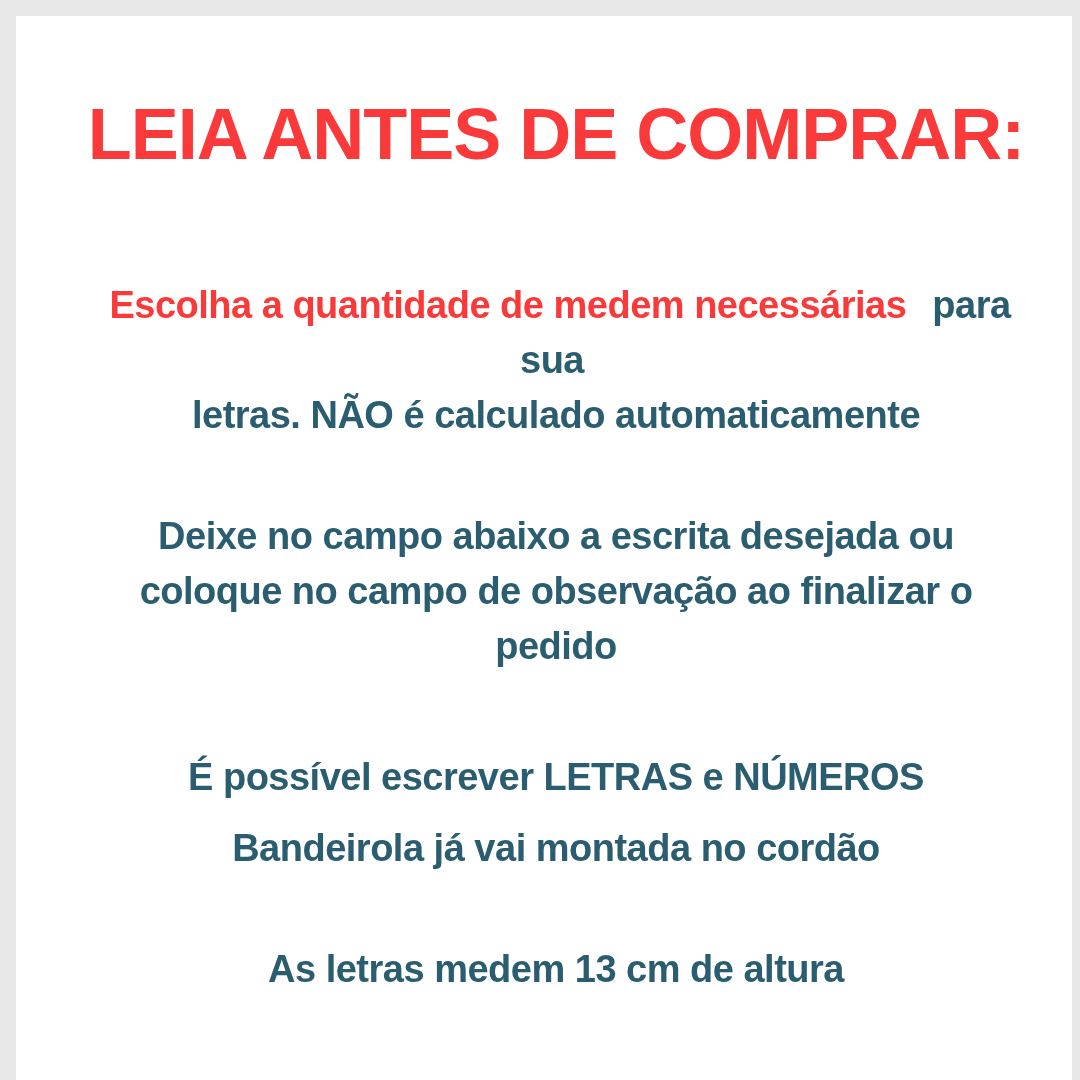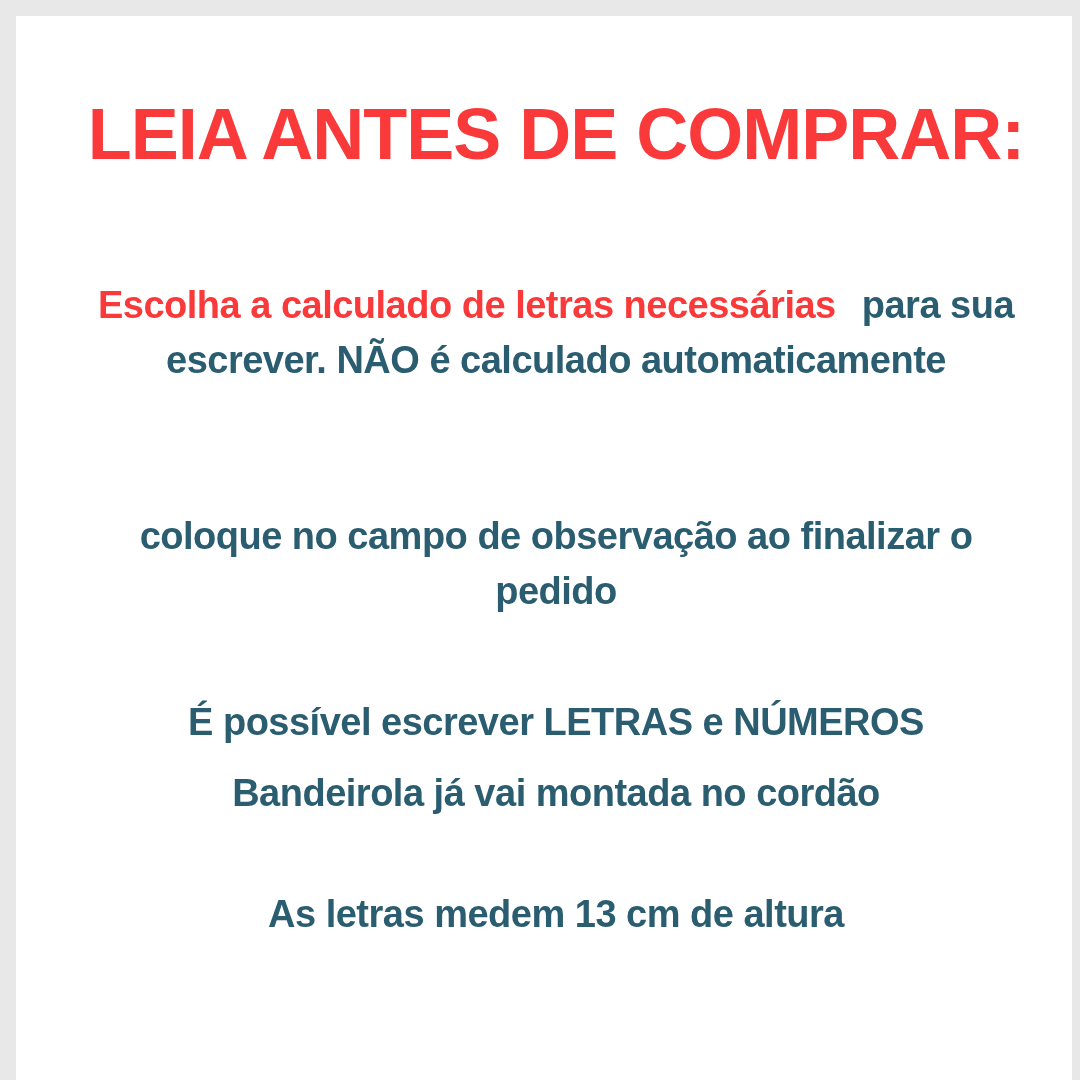--- a/index.html
+++ b/index.html
@@ -51,27 +51,27 @@
 </style>
 </head>
 <body>
 
 <div class="canvas">
   <div class="content">
 
     <h1 class="page-title">LEIA ANTES DE COMPRAR:</h1>
 
     <p class="para p1">
-      <span class="red">Escolha a calculado de letras necessárias</span><span class="teal"> para sua</span><br>
-      <span class="teal">escrever. NÃO é calculado automaticamente</span>
+      <span class="red">Escolha a quantidade de medem necessárias</span><span class="teal"> para sua</span><br>
+      <span class="teal">letras. NÃO é calculado automaticamente</span>
     </p>
 
 
     <p class="para p3">
-      <br>
+      <span>Deixe no campo abaixo a escrita desejada ou</span><br>
       <span>coloque no campo de observação ao finalizar o</span><br>
       <span>pedido</span>
     </p>
 
     <p class="para p4">É possível escrever LETRAS e NÚMEROS</p>
 
     <p class="para p5">Bandeirola já vai montada no cordão</p>
 
     <p class="para p6">As letras medem 13 cm de altura</p>
 

